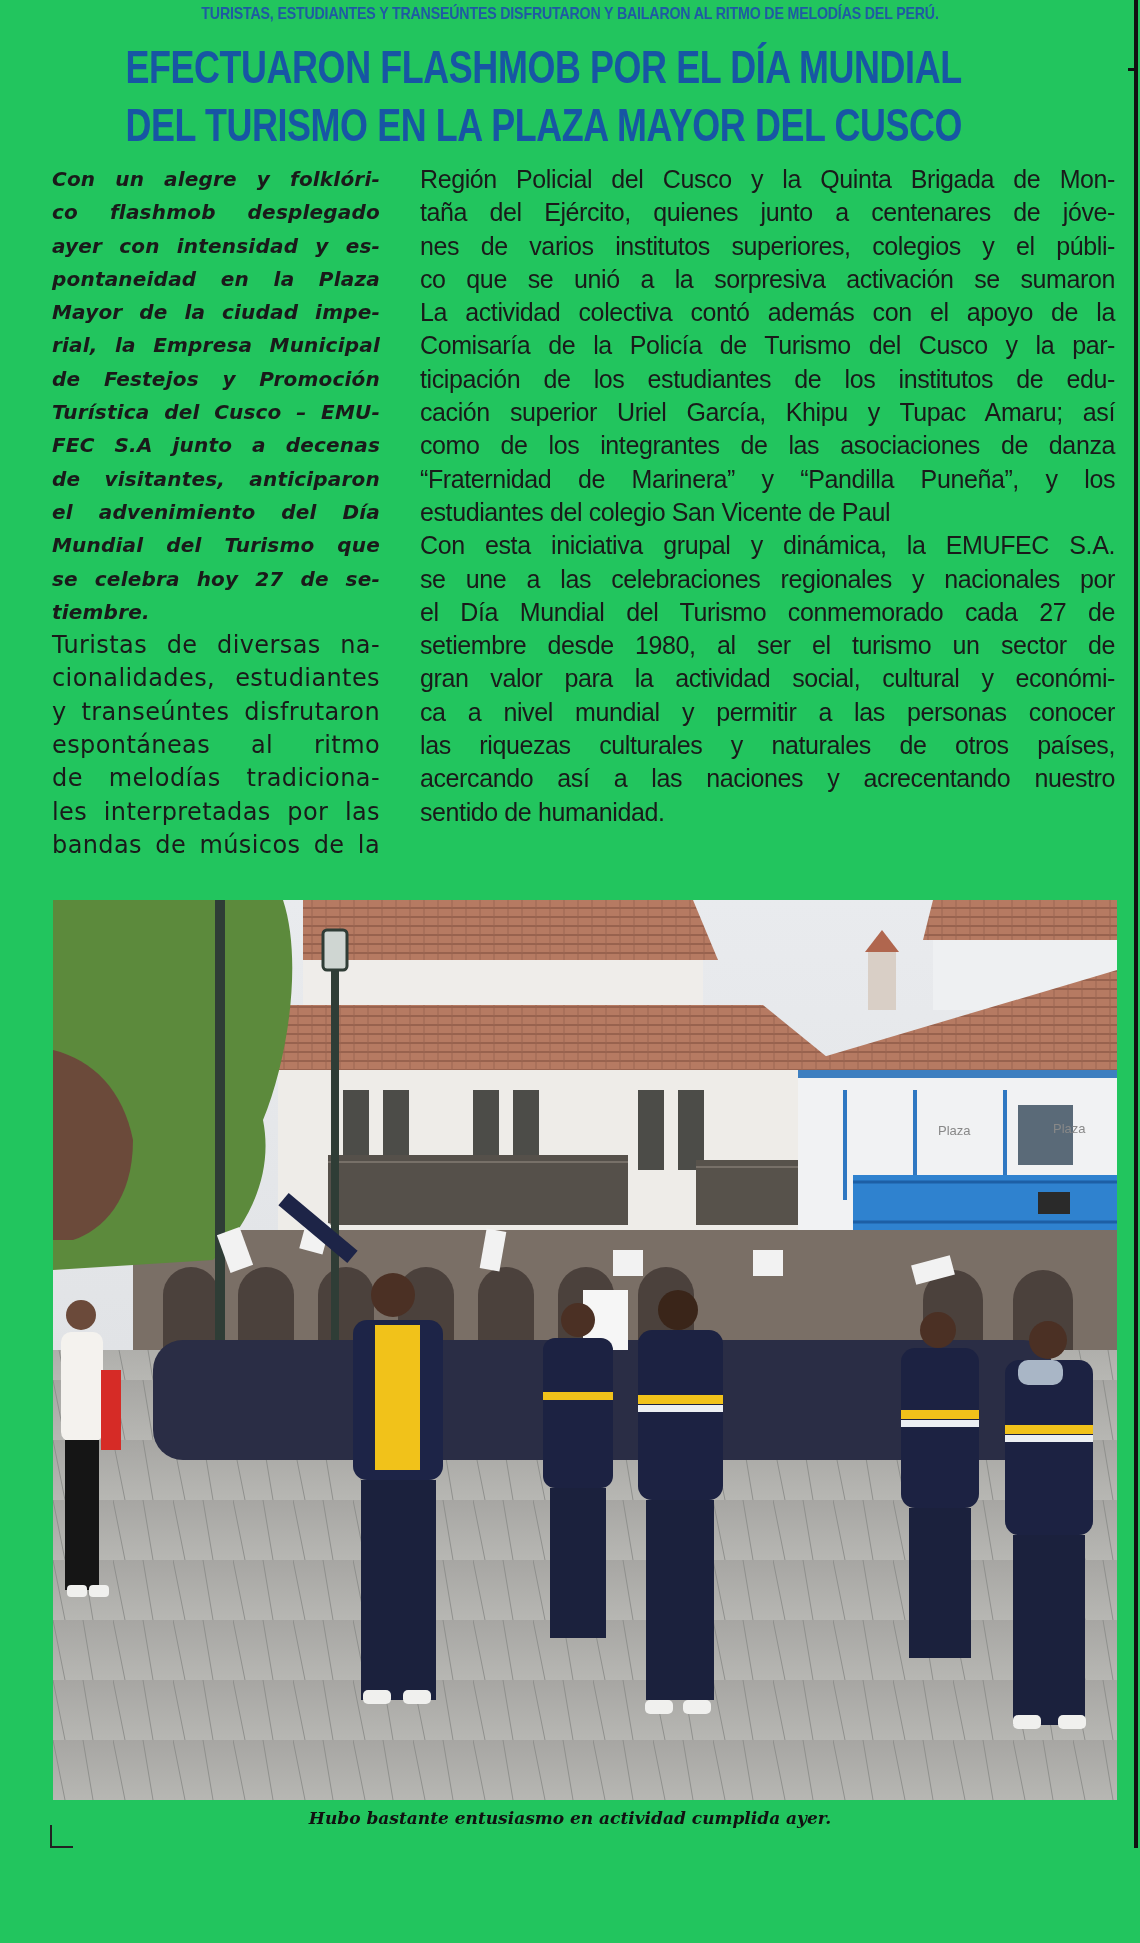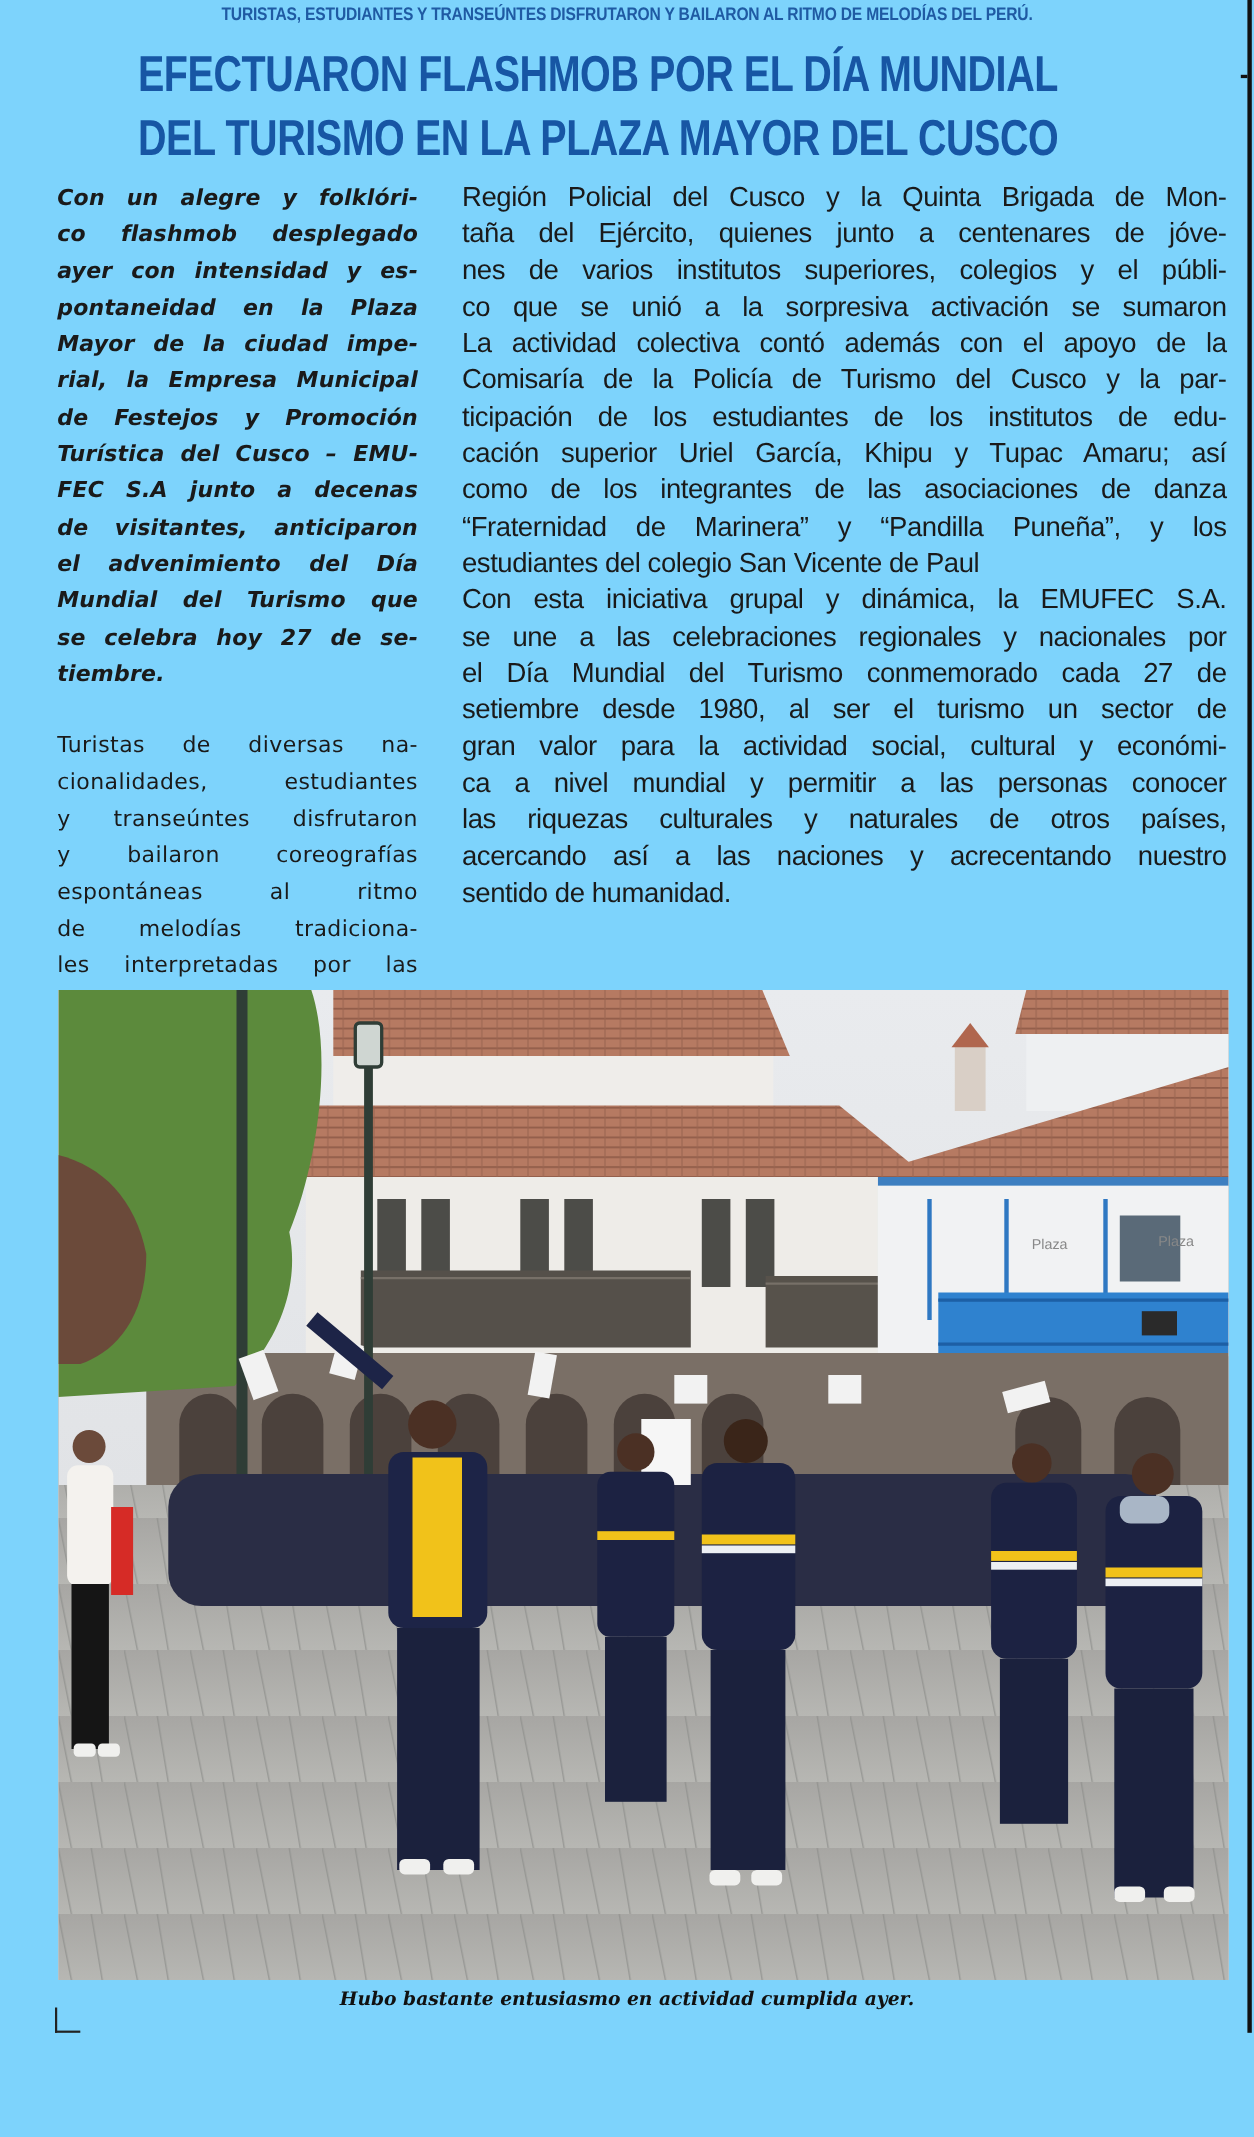--- a/index.html
+++ b/index.html
@@ -1,30 +1,30 @@
 <!DOCTYPE html>
 <html><head>
 <meta charset="utf-8">
 <style>
   html, body { margin: 0; padding: 0; background: #ffffff; }
   body { width: 1140px; height: 1943px; position: relative; overflow: hidden; font-family: "Liberation Sans", sans-serif; }
-  .page { position: absolute; left: 0; top: 0; width: 1140px; height: 1943px; background: #7dd3fc; }
+  .page { position: absolute; left: 0; top: 0; width: 1140px; height: 1943px; background: #22c55e; }
   .rule-right { position: absolute; left: 1134px; top: 0; width: 4px; height: 1848px; background: #111; }
   .rule-tick { position: absolute; left: 1128px; top: 68px; width: 6px; height: 3px; background: #111; }
   .kicker { position: absolute; left: 0; top: 4px; width: 1140px; text-align: center; color: #1f5aa3; font-weight: bold; font-size: 16.5px; letter-spacing: -0.2px; transform: scaleX(0.86); transform-origin: 570px 0; font-family: "Liberation Sans", sans-serif; white-space: nowrap; }
   .headline { position: absolute; left: 0; top: 38px; width: 1016px; text-align: center; color: #1756a4; font-weight: bold; font-family: "Liberation Sans", sans-serif; font-size: 46px; line-height: 58px; }
   .headline .hl { display: block; transform: scaleX(0.78); transform-origin: 570px 0; white-space: nowrap; letter-spacing: -0.5px; }
   .col { position: absolute; font-size: 24.5px; line-height: 33.3px; color: #1a1a1a; }
   .col-left { left: 52px; top: 163px; width: 328px; }
   .col-right { left: 420px; top: 163px; width: 695px; }
   .ln { display: block; white-space: nowrap; text-align: justify; text-align-last: justify; overflow: visible; height: 33.3px; }
   .col-left .ln { transform-origin: 0 0; }
   .ln.last { text-align-last: left; }
   .lead { font-style: italic; font-weight: bold; font-family: "DejaVu Sans", sans-serif; font-size: 20px; letter-spacing: 0.2px; }
-  .body-l { font-family: "DejaVu Sans", sans-serif; font-size: 20px; letter-spacing: 0.4px; margin-top: 32px; }
+  .body-l { font-family: "DejaVu Sans", sans-serif; font-size: 24px; letter-spacing: 0.4px; }
   .body-r { font-family: Liberation Sans, sans-serif; font-size: 25px; letter-spacing: -0.4px; }
   .photo { position: absolute; left: 53px; top: 900px; width: 1064px; height: 900px; overflow: hidden; background: #b9b6b2; }
   .caption { position: absolute; left: 0; top: 1808px; width: 1140px; text-align: center; font-family: "DejaVu Serif", serif; font-style: italic; font-weight: bold; font-size: 17px; color: #111; }
   .cropmark-v { position: absolute; left: 50px; top: 1825px; width: 2px; height: 23px; background: #222; }
   .cropmark-h { position: absolute; left: 50px; top: 1846px; width: 23px; height: 2px; background: #222; }
 </style>
 </head>
 <body>
 
 <div class="page">
@@ -53,21 +53,20 @@
       <span class="ln" style="display: block;">de visitantes, anticiparon</span>
       <span class="ln" style="display: block;">el advenimiento del Día</span>
       <span class="ln" style="display: block;">Mundial del Turismo que</span>
       <span class="ln" style="display: block;">se celebra hoy 27 de se-</span>
       <span class="ln last" style="display: block;">tiembre.</span>
     </div>
     <div class="body-l">
       <span class="ln" style="display: block;">Turistas de diversas na-</span>
       <span class="ln" style="display: block;">cionalidades, estudiantes</span>
       <span class="ln" style="display: block;">y transeúntes disfrutaron</span>
-      <span class="ln" style="display: block;">y bailaron coreografías</span>
       <span class="ln" style="display: block;">espontáneas al ritmo</span>
       <span class="ln" style="display: block;">de melodías tradiciona-</span>
       <span class="ln" style="display: block;">les interpretadas por las</span>
       <span class="ln" style="display: block;">bandas de músicos de la</span>
     </div>
   </div>
 
   <div class="col col-right body-r">
     <span class="ln" style="display: block;">Región Policial del Cusco y la Quinta Brigada de Mon-</span>
     <span class="ln" style="display: block;">taña del Ejército, quienes junto a centenares de jóve-</span>

